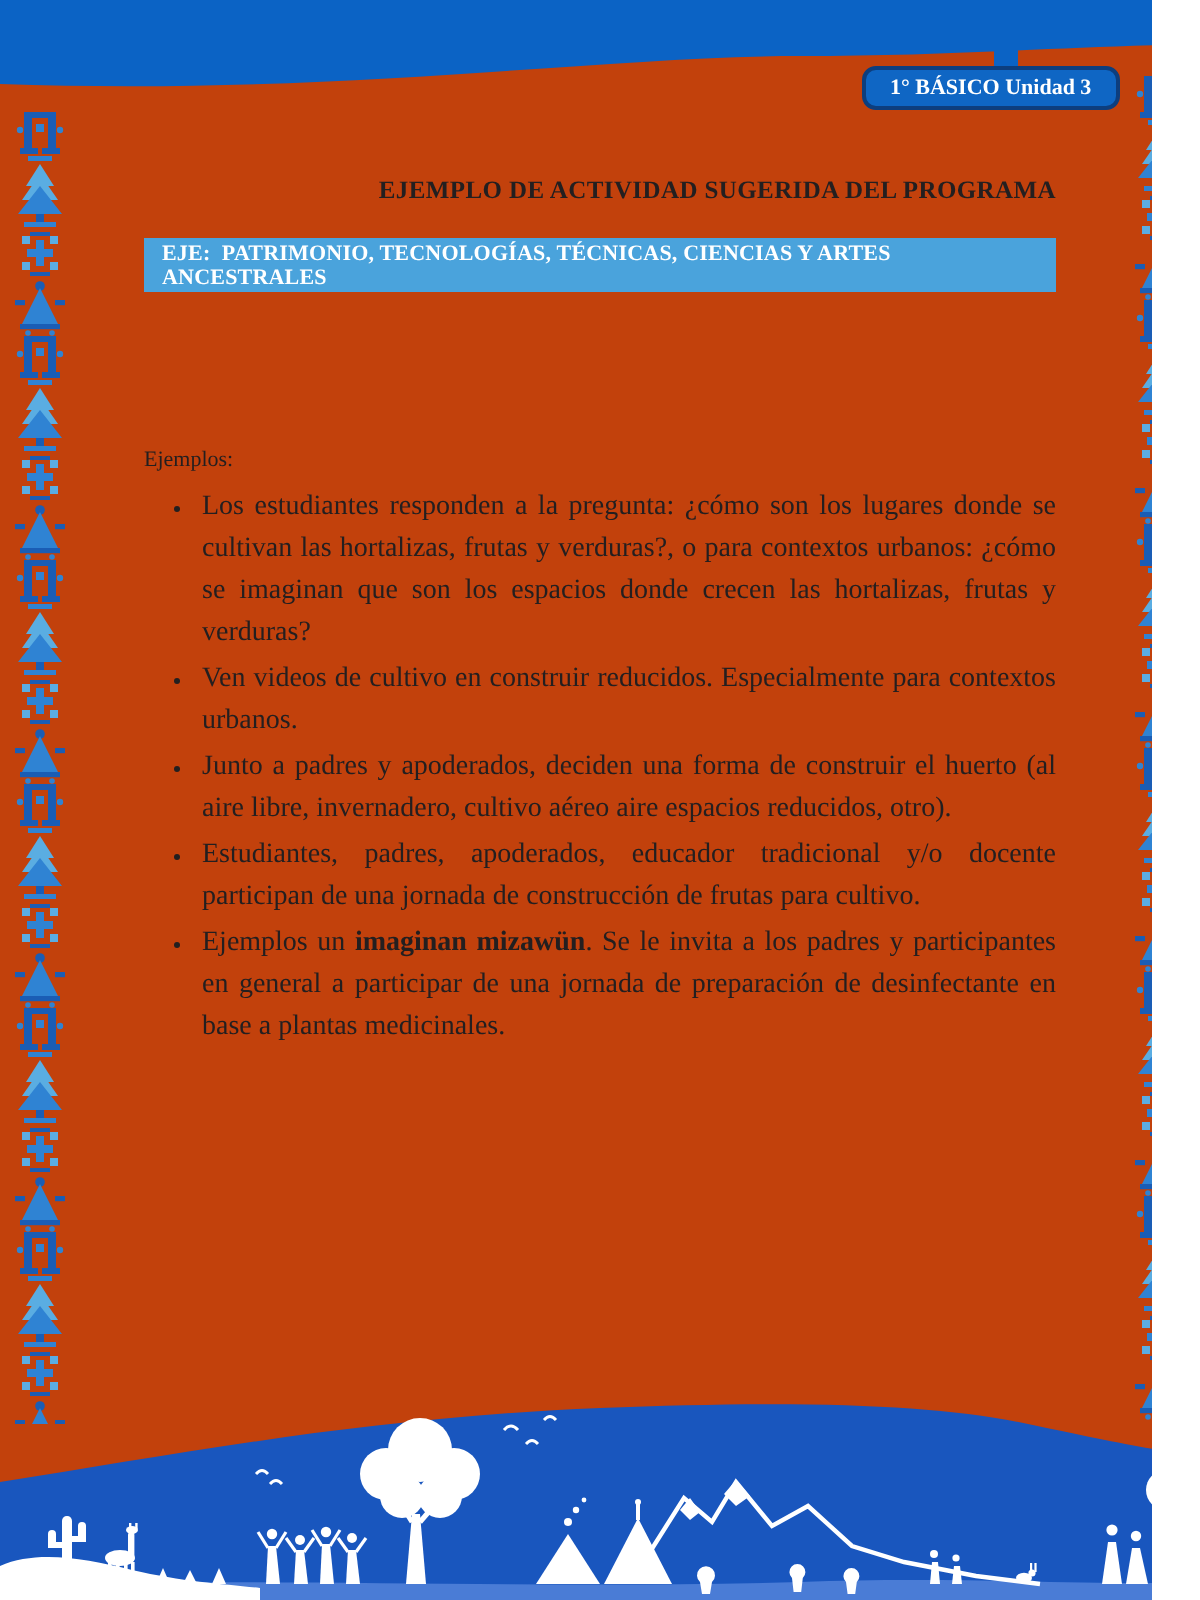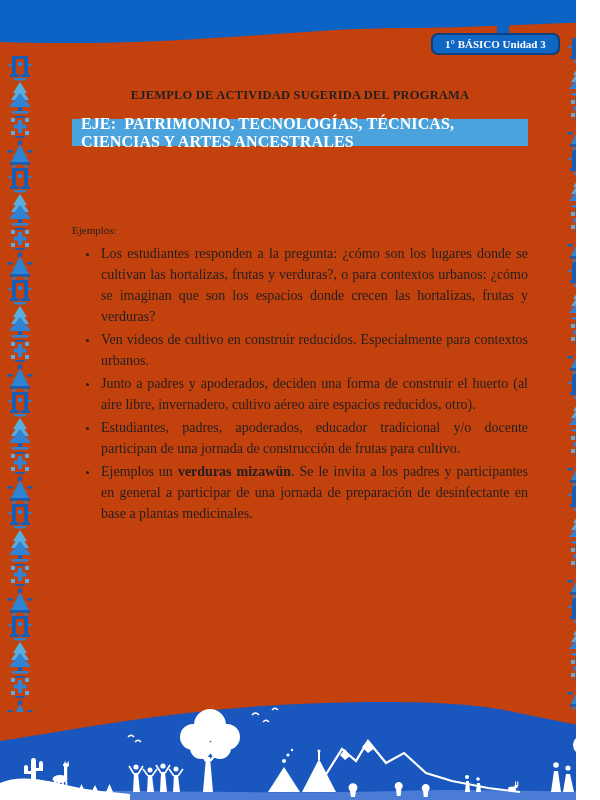--- a/index.html
+++ b/index.html
@@ -13,26 +13,26 @@
   .unit-badge{
     position:absolute;left:431px;top:33px;height:18px;padding:0 12px;
     background:#0f66c4;border:2px solid #0d3e7e;border-radius:7px;
     color:#fff;font-size:11px;font-weight:bold;line-height:18px;white-space:nowrap;
   }
   
   .totem-left{position:absolute;left:7px;top:56px;}
   .totem-right{position:absolute;left:567px;top:38px;}
   
   .page-title{
-    position:absolute;left:72px;top:88px;width:456px;text-align:center;
+    position:absolute;left:72px;top:88px;width:456px;text-align:right;
     font-size:12.5px;font-weight:bold;letter-spacing:.2px;
   }
   .eje-banner{
     position:absolute;left:72px;top:119px;width:456px;height:27px;box-sizing:border-box;
-    background:#4aa3dc;color:#ffffff;font-size:16px;font-weight:bold;
+    background:#4aa3dc;color:#ffffff;font-size:11px;font-weight:bold;
     display:flex;align-items:center;padding-left:9px;white-space:pre-wrap;letter-spacing:.1px;
   }
   .activity{
     position:absolute;left:72px;top:180px;width:456px;
     font-size:11px;line-height:1.5;text-align:justify;
   }
   .examples-label{position:absolute;left:72px;top:224px;font-size:11px;}
   .examples-list{
     position:absolute;left:72px;top:243px;width:456px;margin:0;padding:0 0 0 27px;
     font-size:14px;line-height:1.5;box-sizing:border-box;
@@ -117,21 +117,21 @@
   <div class="eje-banner">EJE:  PATRIMONIO, TECNOLOGÍAS, TÉCNICAS, CIENCIAS Y ARTES ANCESTRALES</div>
 
 
   <div class="examples-label">Ejemplos:</div>
 
   <ul class="examples-list">
     <li><span>Los estudiantes responden a la pregunta: ¿cómo son los lugares donde se cultivan las hortalizas, frutas y verduras?, o para contextos urbanos: ¿cómo se imaginan que son los espacios donde crecen las hortalizas, frutas y verduras?</span></li>
     <li><span>Ven videos de cultivo en construir reducidos. Especialmente para contextos urbanos.</span></li>
     <li><span>Junto a padres y apoderados, deciden una forma de construir el huerto (al aire libre, invernadero, cultivo aéreo aire espacios reducidos, otro).</span></li>
     <li><span>Estudiantes, padres, apoderados, educador tradicional y/o docente participan de una jornada de construcción de frutas para cultivo.</span></li>
-    <li><span>Ejemplos un </span><span class="bold-term">verduras mizawün</span><span>. Se le invita a los padres y participantes en general a participar de una jornada de preparación de desinfectante en base a plantas medicinales.</span></li>
+    <li><span>Ejemplos un </span><span class="bold-term">imaginan mizawün</span><span>. Se le invita a los padres y participantes en general a participar de una jornada de preparación de desinfectante en base a plantas medicinales.</span></li>
   </ul>
 
   <svg class="footer-scene" viewBox="0 0 600 105">
     <path d="M0,46 C90,32 180,14 300,9 C400,5 468,7 514,17 C552,25 576,30 600,33 L600,105 L0,105 Z" fill="#1956be"></path>
     <path d="M0,98 C120,93 260,100 400,96 C480,93 550,98 600,96 L600,105 L0,105 Z" fill="#4a7cd6"></path>
 
     <g fill="#ffffff">
 
       <path d="M0,105 L0,88 C18,80 42,84 66,90 C92,96 112,97 130,99 L130,105 Z"></path>
 

